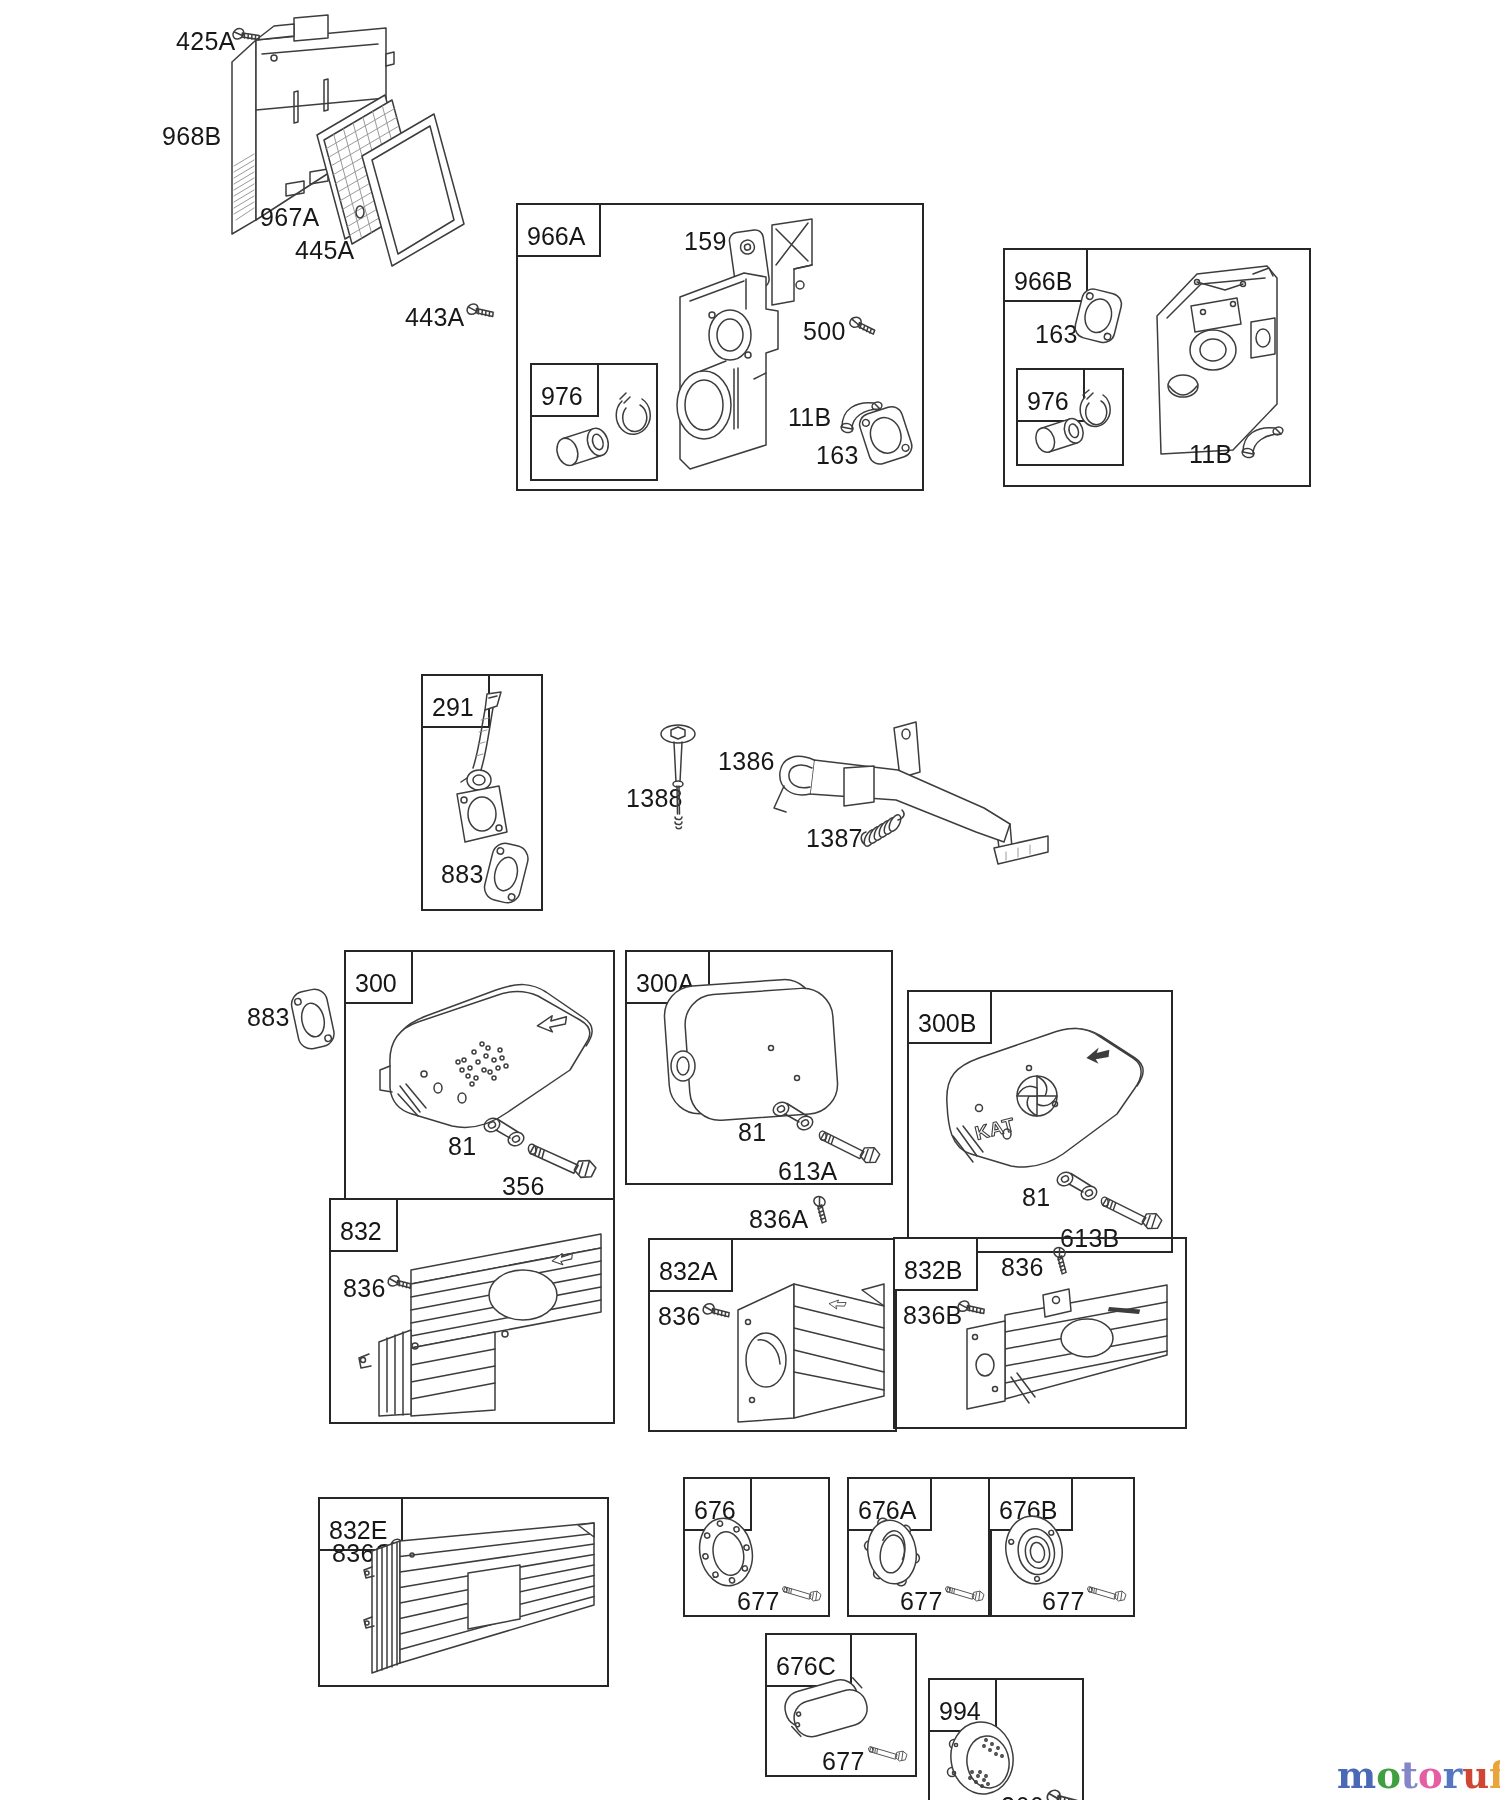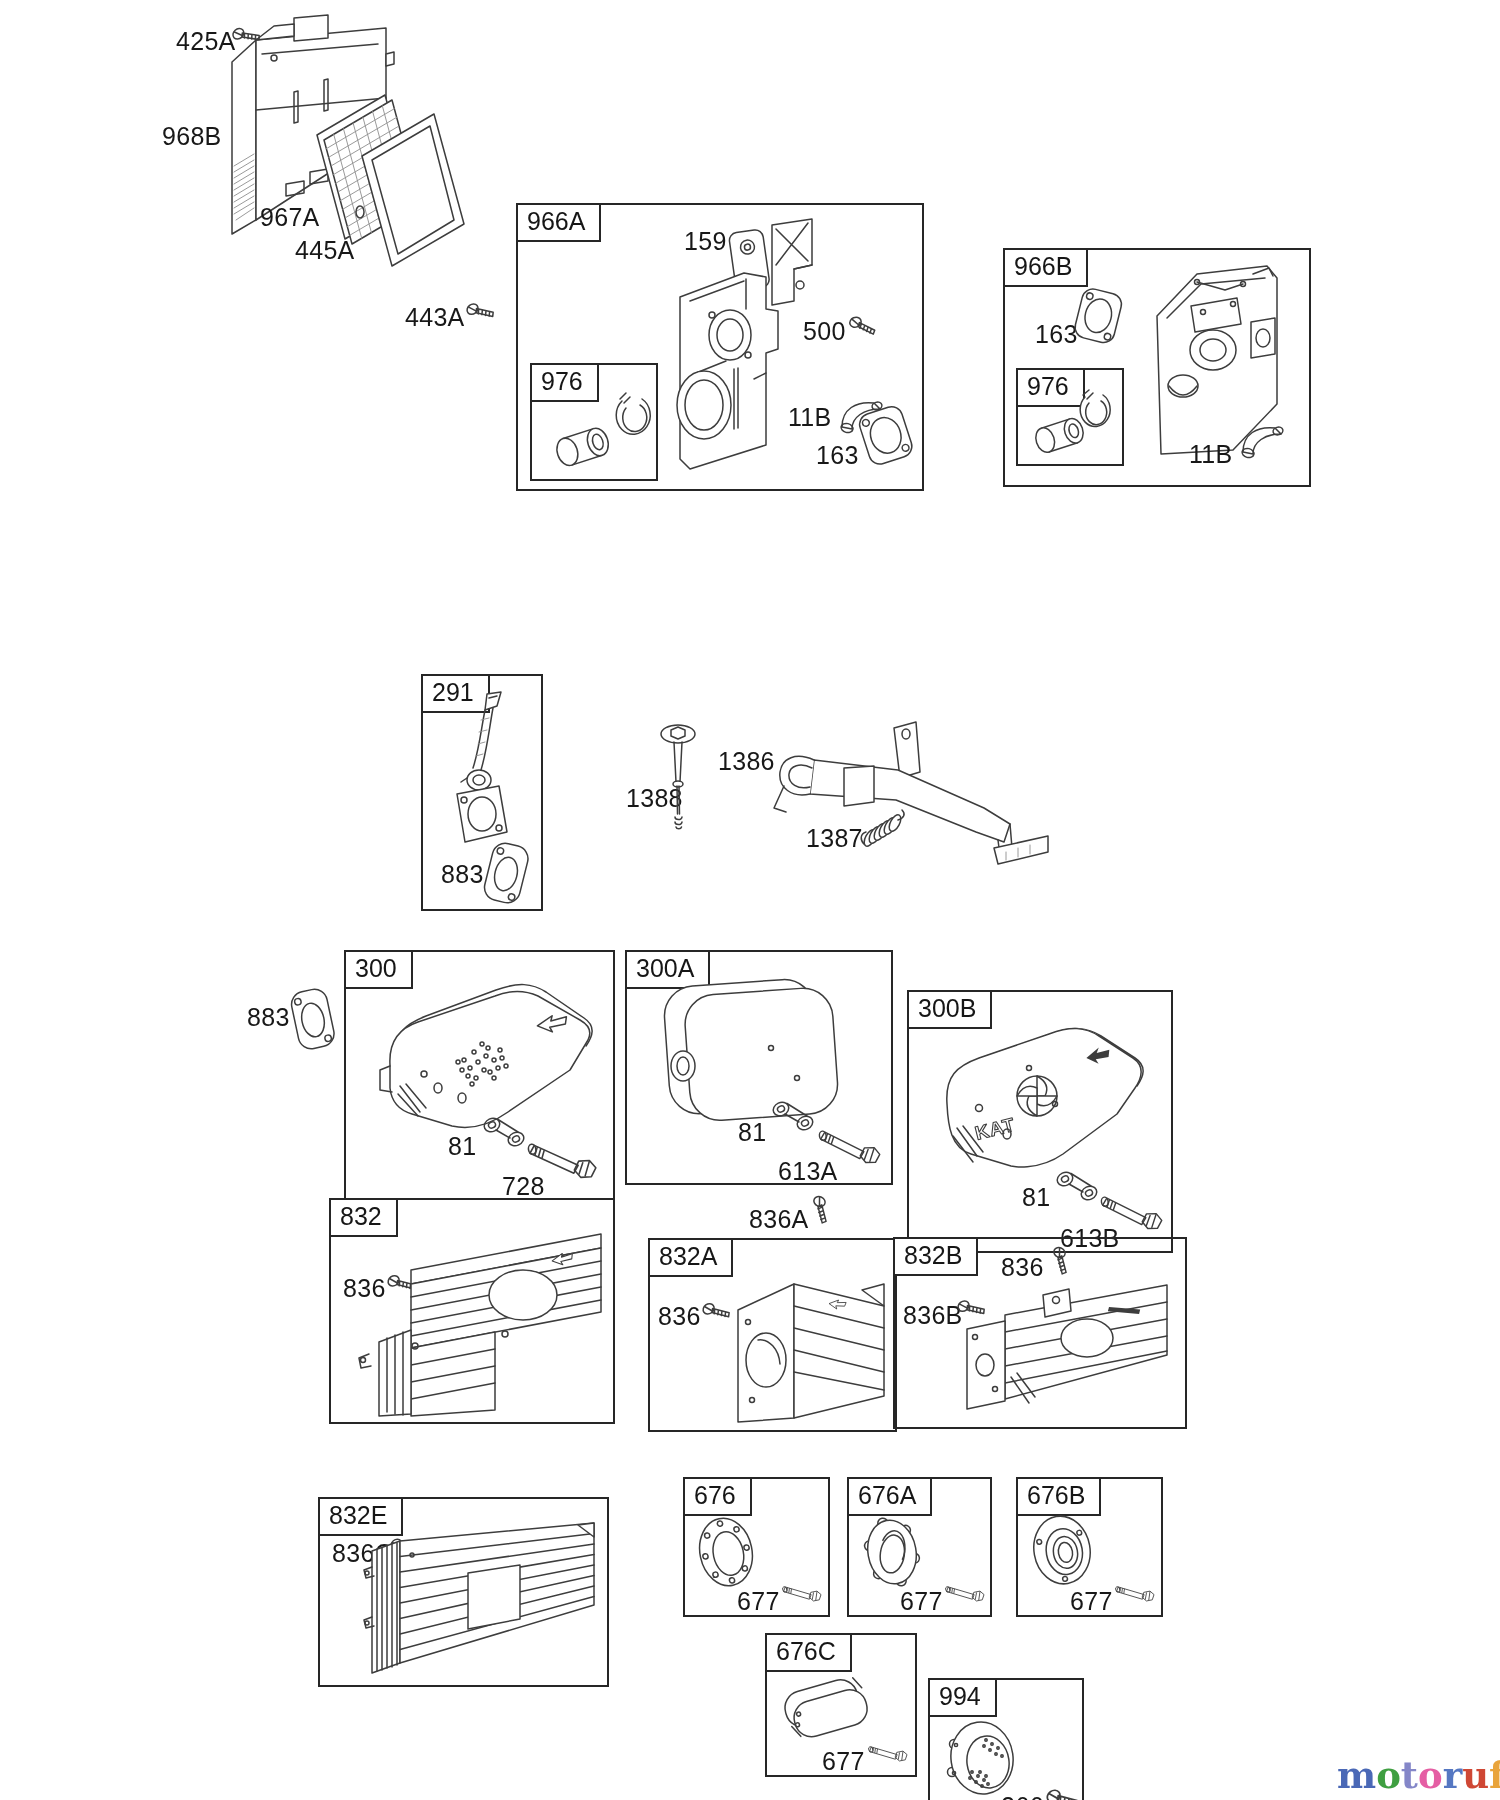--- a/index.html
+++ b/index.html
@@ -1,21 +1,21 @@
 <!DOCTYPE html>
 <html><head>
 <meta charset="utf-8">
 <style>
   html,body{margin:0;padding:0;background:#ffffff;}
   .page{position:relative;width:1500px;height:1800px;background:#ffffff;
         font-family:"Liberation Sans",sans-serif;color:#161616;overflow:hidden;}
   .ref{position:absolute;font-size:25px;color:#181818;white-space:nowrap;letter-spacing:.3px;}
   .pbox{position:absolute;border:2px solid #262626;background:transparent;}
   .tab{position:absolute;left:-2px;top:-2px;border:2px solid #262626;background:#ffffff;
-       padding:2px 14px 4px 9px;font-size:25px;line-height:1.15;}
+       padding:17px 14px 4px 9px;font-size:25px;line-height:1.15;}
   .draw{position:absolute;overflow:visible;}
   .draw *{stroke:#3d3d3d;fill:none;stroke-width:1.5;stroke-linejoin:round;stroke-linecap:round;}
   .draw .f{fill:#ffffff;}
   .draw .d{fill:#3d3d3d;stroke:none;}
   .draw .h{stroke:#8f8f8f;stroke-width:.9;}
   .draw .kat{stroke-width:1.1;font-family:"Liberation Sans",sans-serif;font-weight:bold;
              font-size:19px;letter-spacing:1px;}
   .wm{position:absolute;left:1337px;top:1753px;font-family:"DejaVu Serif",serif;
       font-weight:bold;font-size:37px;white-space:nowrap;}
 </style>
@@ -303,21 +303,21 @@
       </g>
       <ellipse cx="78" cy="118" rx="4" ry="5"></ellipse>
       <ellipse cx="102" cy="128" rx="4" ry="5"></ellipse>
       <circle cx="64" cy="104" r="3"></circle>
       <path d="M30,96 L20,100 L20,120 L32,122"></path>
     </svg>
     <div class="ref" style="left:102px;top:180px">81</div>
     <svg class="draw" style="left:136px;top:164px" width="46" height="32" viewBox="0 0 46 32">
         <use href="#sym-link"></use>
       </svg>
-    <div class="ref" style="left:156px;top:220px">728</div>
+    <div class="ref" style="left:156px;top:220px">356</div>
     <svg class="draw" style="left:178px;top:190px" width="80" height="52" viewBox="0 0 80 52">
         <use href="#sym-bolt" transform="scale(1.05) rotate(8 36 18)"></use>
       </svg>
   </div>
 
   <div class="pbox" style="left:625px;top:950px;width:264px;height:231px">
     <div class="tab">300A</div>
     <svg class="draw" style="left:14px;top:22px" width="212" height="148" viewBox="0 0 212 148">
       <g transform="rotate(-4 110 76)">
         <rect class="f" x="26" y="8" width="150" height="128" rx="30"></rect>
@@ -504,21 +504,21 @@
         <ellipse cx="33" cy="45" rx="12" ry="19" transform="rotate(18 33 45)"></ellipse>
         <path d="M26,30 A12,19 18 0 1 42,52"></path>
       </g>
     </svg>
     <div class="ref" style="left:51px;top:108px">677</div>
     <svg class="draw" style="left:95px;top:104px" width="42" height="26" viewBox="0 0 42 26">
         <use href="#sym-bolt" transform="scale(0.58)"></use>
       </svg>
   </div>
 
-  <div class="pbox" style="left:1016px;top:1477px;width:143px;height:136px">
+  <div class="pbox" style="left:988px;top:1477px;width:143px;height:136px">
     <div class="tab">676B</div>
     <svg class="draw" style="left:9px;top:30px" width="70" height="82" viewBox="0 0 70 82">
       <g transform="rotate(-10 35 41)">
         <ellipse class="f" cx="35" cy="41" rx="28" ry="34"></ellipse>
         <ellipse cx="37" cy="43" rx="18" ry="23"></ellipse>
         <ellipse class="f" cx="38" cy="44" rx="12" ry="16"></ellipse>
         <ellipse cx="38" cy="44" rx="7" ry="10"></ellipse>
         <circle cx="33" cy="70" r="2.4"></circle>
           <circle cx="14" cy="29" r="2.4"></circle>
           <circle cx="55" cy="27" r="2.4"></circle>

